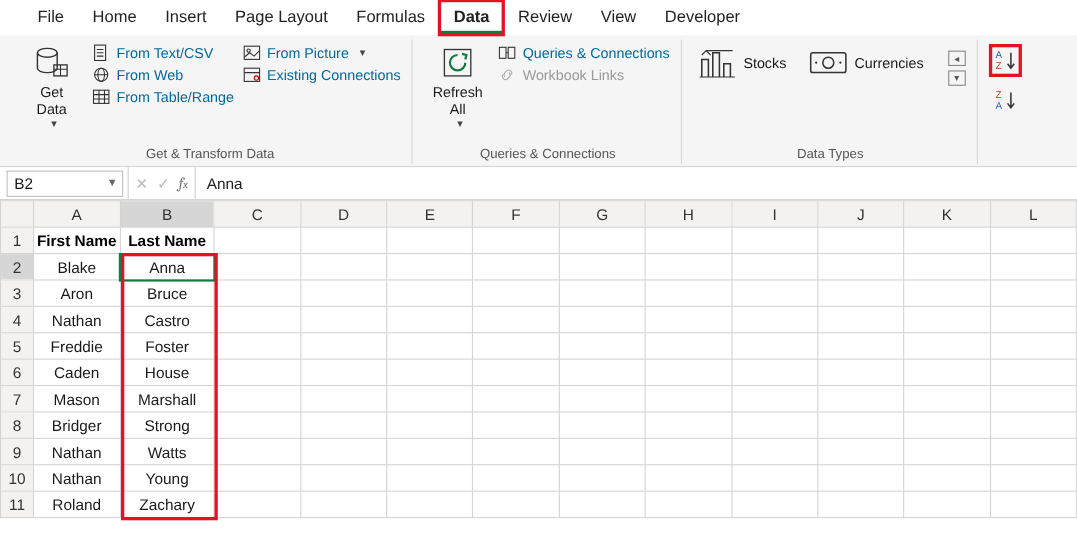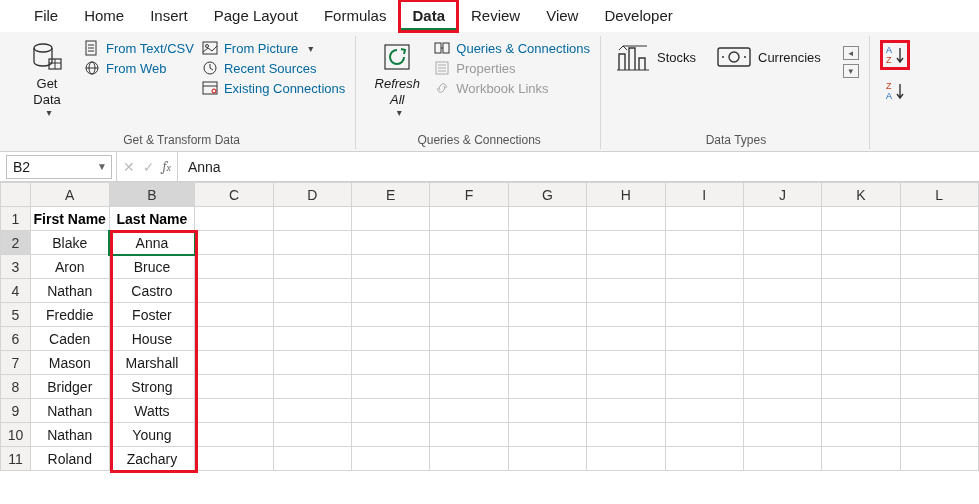--- a/index.html
+++ b/index.html
@@ -219,40 +219,43 @@
         <div class="small-btn">
           <span class="icon">
               <svg width="16" height="16" viewBox="0 0 16 16">
                 <circle cx="8" cy="8" r="6" fill="none" stroke="#333"></circle>
                 <ellipse cx="8" cy="8" rx="3" ry="6" fill="none" stroke="#333"></ellipse>
                 <line x1="2" y1="8" x2="14" y2="8" stroke="#333"></line>
               </svg>
             </span>
           <span>From Web</span>
         </div>
+        <div class="small-btn">
+          <span class="icon">
+              <svg width="16" height="16" viewBox="0 0 16 16">
+                <rect x="1" y="2" width="14" height="12" fill="none" stroke="#333"></rect>
+                <line x1="1" y1="6" x2="15" y2="6" stroke="#333"></line>
+                <line x1="1" y1="10" x2="15" y2="10" stroke="#333"></line>
+                <line x1="6" y1="2" x2="6" y2="14" stroke="#333"></line>
+                <line x1="11" y1="2" x2="11" y2="14" stroke="#333"></line>
+              </svg>
+            </span>
+          <span>From Table/Range</span>
+        </div>
       </div>
       <div class="small-list">
         <div class="small-btn caret">
           <span class="icon">
               <svg width="16" height="16" viewBox="0 0 16 16">
                 <rect x="1" y="2" width="14" height="12" fill="none" stroke="#333"></rect>
                 <circle cx="5" cy="6" r="1.5" fill="none" stroke="#333"></circle>
                 <path d="M1 12 L6 8 L10 11 L15 6" fill="none" stroke="#333"></path>
               </svg>
             </span>
           <span>From Picture</span>
-        </div>
-        <div class="small-btn">
-          <span class="icon">
-              <svg width="16" height="16" viewBox="0 0 16 16">
-                <circle cx="8" cy="8" r="6" fill="none" stroke="#333"></circle>
-                <path d="M8 4v4l3 2" fill="none" stroke="#333"></path>
-              </svg>
-            </span>
-          <span>Recent Sources</span>
         </div>
         <div class="small-btn">
           <span class="icon">
               <svg width="16" height="16" viewBox="0 0 16 16">
                 <rect x="1" y="2" width="14" height="12" fill="none" stroke="#333"></rect>
                 <line x1="1" y1="6" x2="15" y2="6" stroke="#333"></line>
                 <circle cx="12" cy="11" r="2" fill="none" stroke="#c00"></circle>
               </svg>
             </span>
           <span>Existing Connections</span>
@@ -265,44 +268,33 @@
   <div class="group" style="flex:0 0 auto;">
     <div class="group-content">
       <div class="big-btn caret">
         <span class="icon">
           <svg width="32" height="32" viewBox="0 0 32 32">
               <rect x="4" y="4" width="24" height="24" fill="none" stroke="#333" stroke-width="1.2"></rect>
               <path d="M16 9a7 7 0 1 0 7 7" fill="none" stroke="#107c41" stroke-width="2"></path>
               <path d="M20 8l4 1-1 4" fill="none" stroke="#107c41" stroke-width="2"></path>
             </svg>
         </span>
-        <span style="white-space:pre-line;font-style:italic;">Refresh
+        <span style="white-space:pre-line;">Refresh
 All</span>
       </div>
       <div class="small-list">
         <div class="small-btn">
           <span class="icon">
               <svg width="16" height="16" viewBox="0 0 16 16">
                 <rect x="1" y="3" width="6" height="10" fill="none" stroke="#333"></rect>
                 <rect x="9" y="3" width="6" height="10" fill="none" stroke="#333"></rect>
                 <line x1="7" y1="8" x2="9" y2="8" stroke="#333"></line>
               </svg>
             </span>
           <span>Queries &amp; Connections</span>
-        </div>
-        <div class="small-btn disabled">
-          <span class="icon">
-              <svg width="16" height="16" viewBox="0 0 16 16">
-                <rect x="2" y="2" width="12" height="12" fill="none" stroke="#aaa"></rect>
-                <line x1="4" y1="5" x2="12" y2="5" stroke="#aaa"></line>
-                <line x1="4" y1="8" x2="12" y2="8" stroke="#aaa"></line>
-                <line x1="4" y1="11" x2="12" y2="11" stroke="#aaa"></line>
-              </svg>
-            </span>
-          <span>Properties</span>
         </div>
         <div class="small-btn disabled">
           <span class="icon">
               <svg width="16" height="16" viewBox="0 0 16 16">
                 <path d="M6 10a3 3 0 0 1 0-4l2-2a3 3 0 0 1 4 4" fill="none" stroke="#aaa"></path>
                 <path d="M10 6a3 3 0 0 1 0 4l-2 2a3 3 0 0 1-4-4" fill="none" stroke="#aaa"></path>
               </svg>
             </span>
           <span>Workbook Links</span>
         </div>

